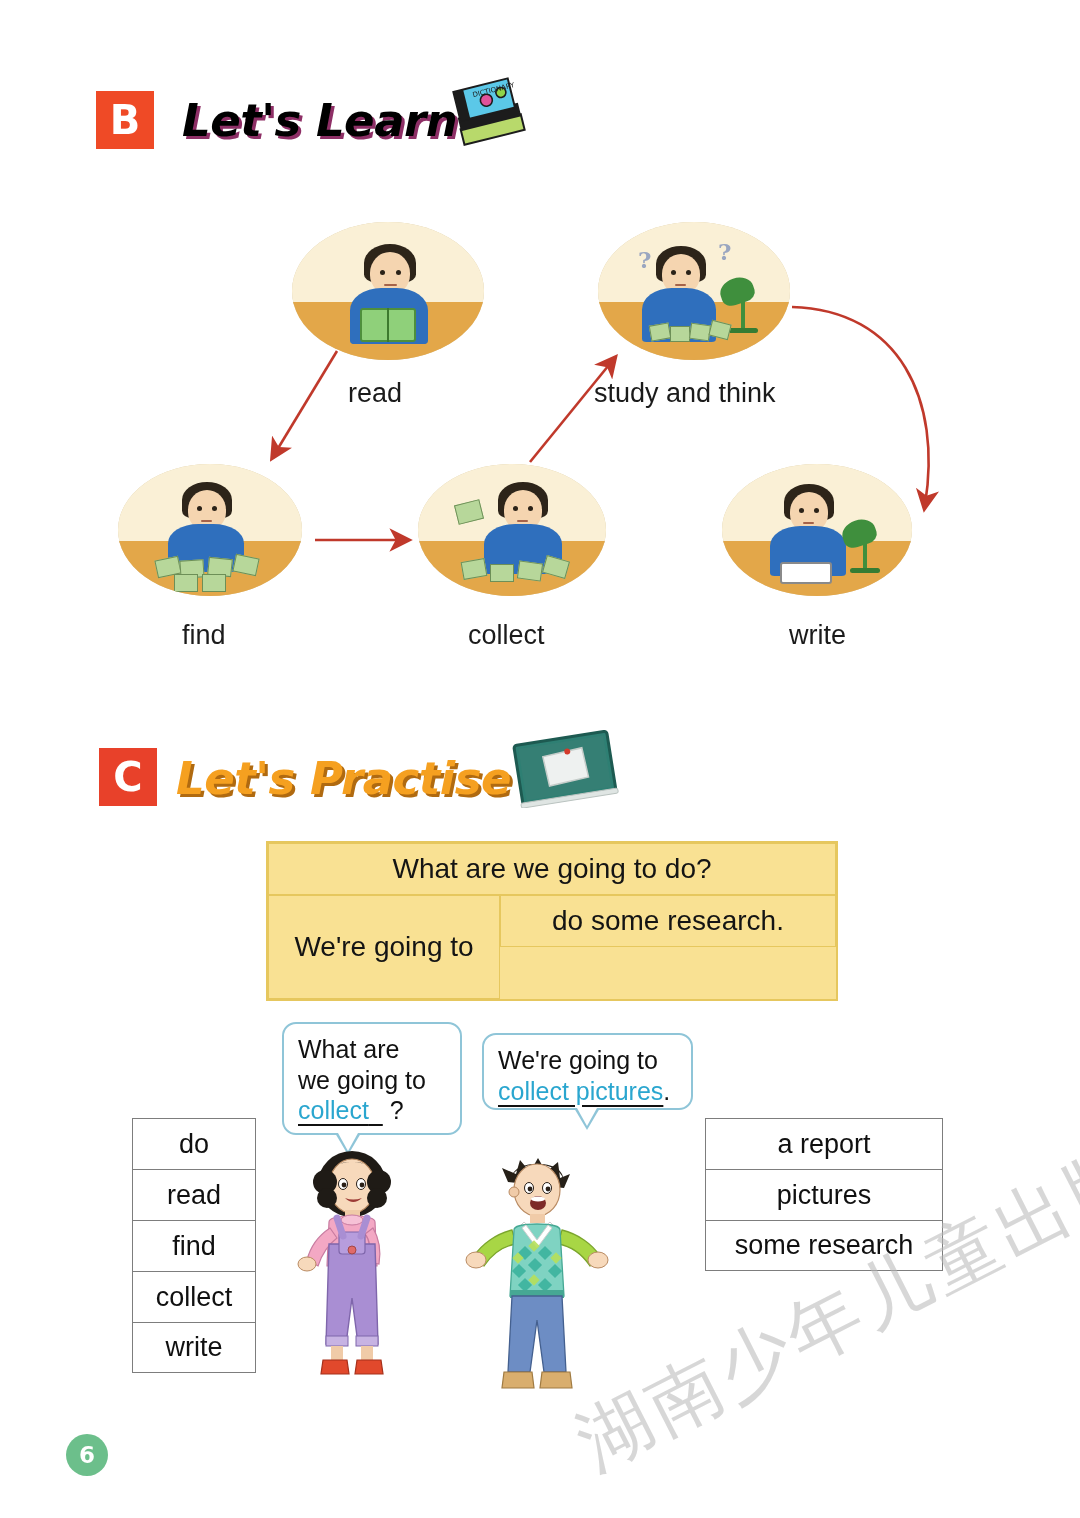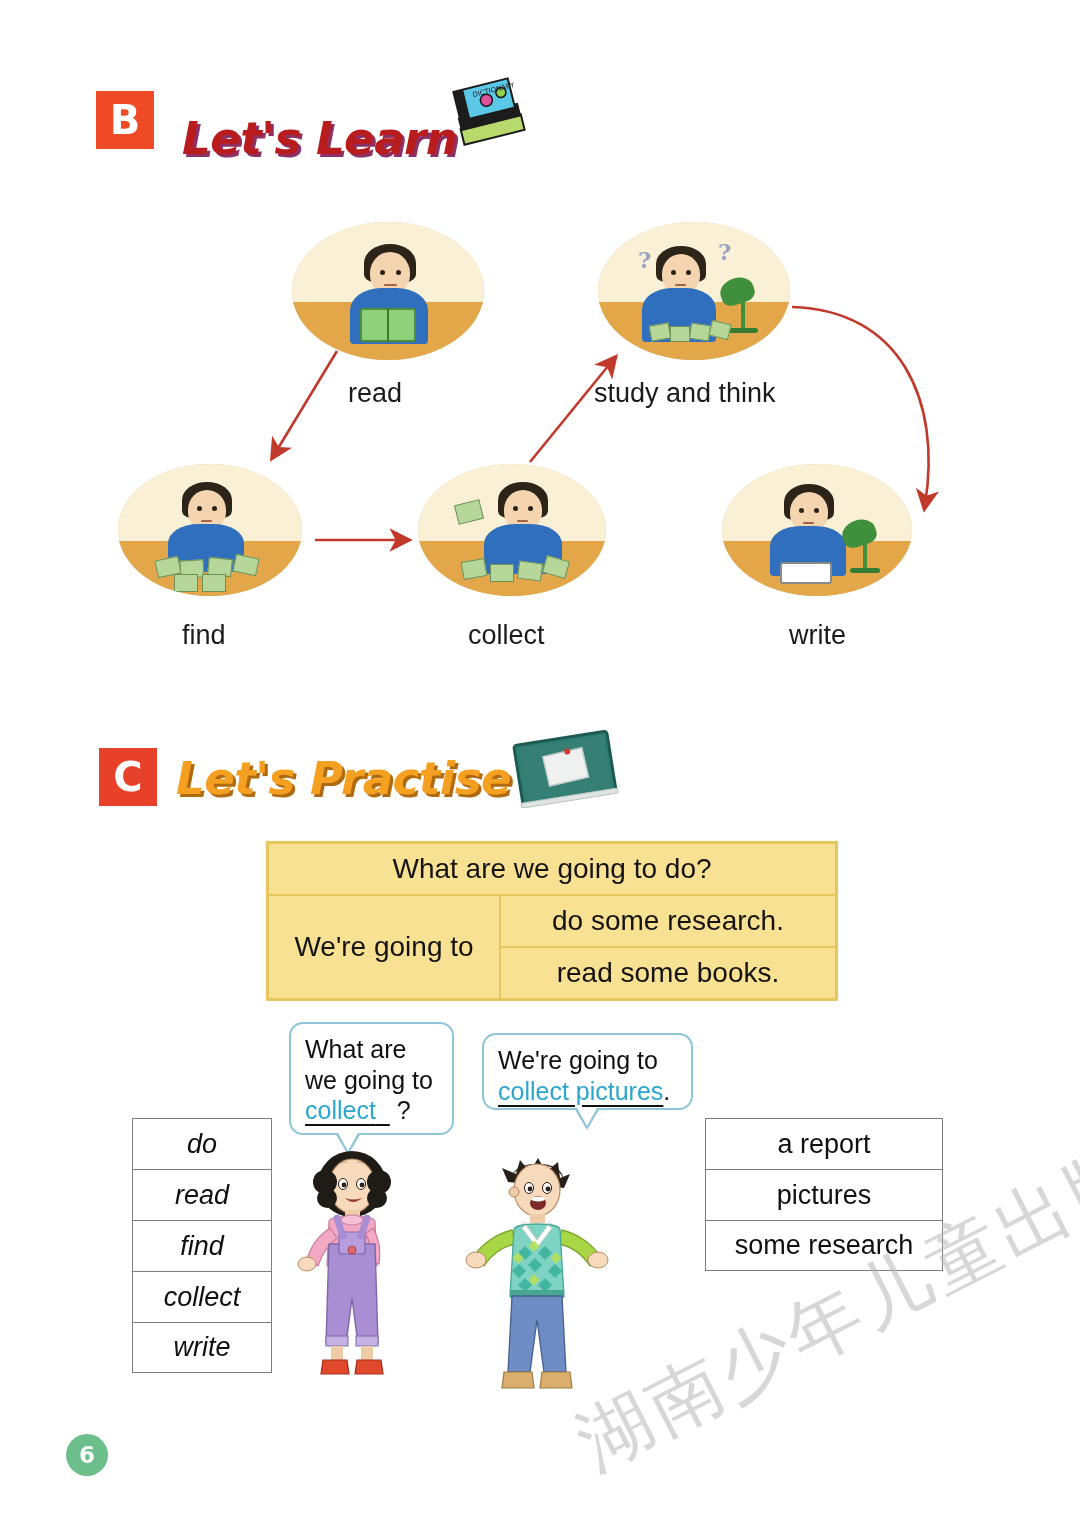--- a/index.html
+++ b/index.html
@@ -30,21 +30,21 @@
   }
   .section-title {
     position: absolute;
     font-family: "DejaVu Sans", sans-serif;
     font-weight: bold;
     font-size: 45px;
     font-style: italic;
     letter-spacing: -0.5px;
     white-space: nowrap;
   }
-  .title-b { color: #b91c1c; text-shadow: 3px 3px 0 #8e2f66; margin-top: 18px; }
+  .title-b { color: #000000; text-shadow: 3px 3px 0 #8e2f66; }
   .title-c { color: #f5a020; text-shadow: 3px 3px 0 #b06a10; }
 
   
   .books-icon { position: absolute; width: 82px; height: 78px; }
   
   .board-icon { position: absolute; width: 110px; height: 78px; }
 
   
   .scene {
     position: absolute;
@@ -345,46 +345,43 @@
       </div>
     </div>
     <div class="sent-row">
       <div class="sent-cell sent-left">
         <span>We're going to</span>
       </div>
       <div class="sent-right-wrap">
         <div class="sent-cell sent-right">
           <span>do some research.</span>
         </div>
-        <div class="sent-cell sent-right">
-          <span>read some books.</span>
-        </div>
       </div>
     </div>
   </div>
 
-  <div class="bubble" style="left:289px; top:1022px; width:165px; height:113px;">
+  <div class="bubble" style="left:282px; top:1022px; width:180px; height:113px;">
     <div>What are</div>
     <div>we going to</div>
     <div>
       <span class="blank">collect</span><span class="blank" style="color:transparent;">&nbsp;&nbsp;</span>
       <span>?</span>
     </div>
   </div>
   <div class="tail" style="left:335px; top:1133px;"></div>
 
   <div class="bubble" style="left:482px; top:1033px; width:211px; height:77px;">
     <div>We're going to</div>
     <div>
       <span class="blank">collect pictures</span><span>.</span>
     </div>
   </div>
   <div class="tail" style="left:574px; top:1108px;"></div>
 
-  <div class="wordlist" style="left:132px; top:1118px; width:140px;font-style:italic;">
+  <div class="wordlist" style="left:132px; top:1118px; width:124px;">
     <div class="wordbox">
       <span>do</span>
       </div>
     <div class="wordbox">
       <span>read</span>
       </div>
     <div class="wordbox">
       <span>find</span>
       </div>
     <div class="wordbox">

